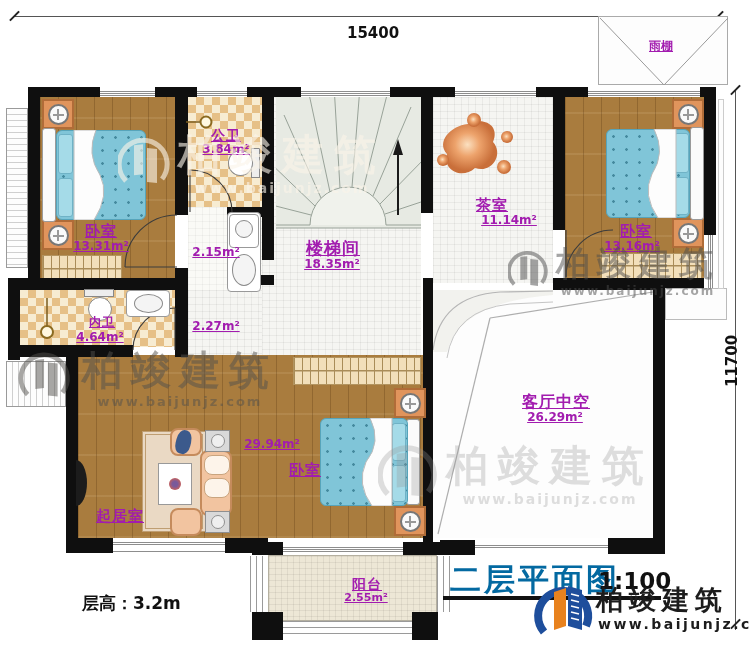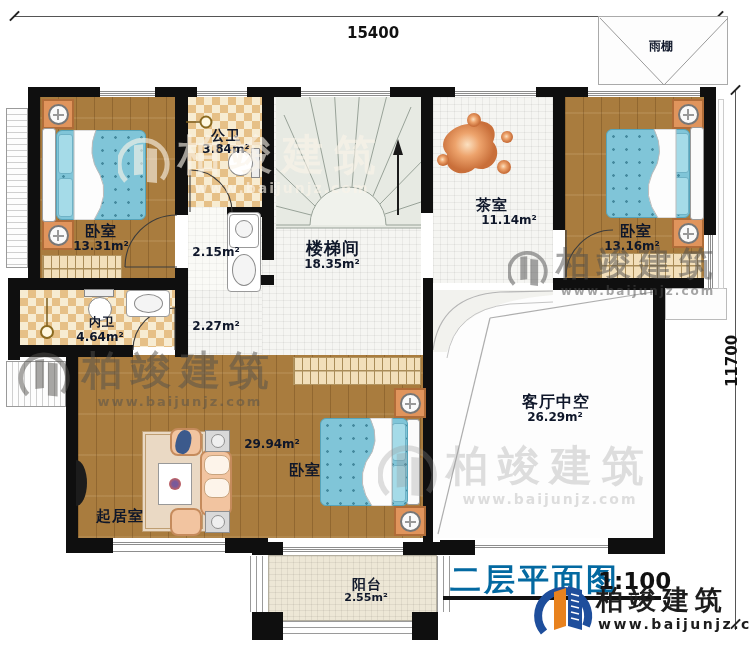--- a/index.html
+++ b/index.html
@@ -24,21 +24,21 @@
         background-size:7px 7px;}
   .pale{position:absolute;background-color:#fafaf6;
         background-image:linear-gradient(rgba(0,0,0,.035) 1px,transparent 1px),linear-gradient(90deg,rgba(0,0,0,.035) 1px,transparent 1px);
         background-size:7px 7px;}
   .balc{position:absolute;background-color:#ede7d6;
         background-image:linear-gradient(rgba(0,0,0,.06) 1px,transparent 1px),linear-gradient(90deg,rgba(0,0,0,.06) 1px,transparent 1px);
         background-size:6px 6px;border:1px solid #b5b0a0;box-sizing:border-box;}
   .ward{position:absolute;background-color:#f2dfba;border:1px solid #b3945f;box-sizing:border-box;
         background-image:linear-gradient(#a98c58 0 0),repeating-linear-gradient(90deg,#a98c58 0 1.5px,transparent 1.5px 8px);
         background-size:100% 1.5px,100% 100%;background-position:center center,0 0;background-repeat:no-repeat,repeat;}
-  .lbl{position:absolute;transform:translateX(-50%);font-weight:bold;color:#0f172a;white-space:nowrap;line-height:1;}
+  .lbl{position:absolute;transform:translateX(-50%);font-weight:bold;color:#a21caf;white-space:nowrap;line-height:1;text-decoration:underline;}
   .rname{font-size:15px;letter-spacing:1px;}
   .rarea{font-size:12px;}
   .ns{position:absolute;width:32px;height:30px;background:#e0945c;border:2px solid #b06c38;box-sizing:border-box;}
   .lamp{width:17px;height:17px;border-radius:50%;background:#fafafa;border:2px solid #777;margin:3px auto 0 auto;
         background-image:linear-gradient(#999 0 0),linear-gradient(#999 0 0);
         background-size:2px 11px,11px 2px;background-position:center,center;background-repeat:no-repeat;}
   .hb{position:absolute;background:#fbfbfb;border:1px solid #9a9a9a;border-radius:3px;box-sizing:border-box;}
   .pil{position:absolute;background:#a5dbe8;border:1px solid #6fb2c6;border-radius:3px;box-sizing:border-box;}
   .mat{position:absolute;background-color:#80c5d8;border:1px solid #57a4ba;border-radius:6px;box-sizing:border-box;
         background-image:radial-gradient(circle,rgba(20,90,112,.55) 1.2px,transparent 1.5px);background-size:13px 13px;}
@@ -358,20 +358,21 @@
           <rect x="16" y="14" width="9" height="30" transform="skewY(-6)"></rect>
           <rect x="29" y="12" width="10" height="34" transform="skewY(6)"></rect>
         </g>
       </svg>
     <div class="col">
         <div class="n" style="font-size:42px;letter-spacing:10px;">柏竣建筑</div>
     <div class="u" style="font-size:14px;">www.baijunjz.com</div>
       </div>
   </div>
 
+  <div class="abs" style="left:82px;top:592px;font-size:17px;font-weight:600;color:#111;">层高：3.2m</div>
 
   <div class="abs" style="left:450px;top:559px;font-size:31px;font-weight:bold;color:#0369a1;letter-spacing:3px;">二层平面图</div>
   <div class="abs" style="left:598px;top:568px;font-size:23px;font-weight:600;color:#111;">1:100</div>
   <div class="abs" style="left:443px;top:596px;width:218px;height:4px;background:#111;"></div>
 
   <div class="abs" style="left:534px;top:578px;width:210px;height:64px;">
     <svg width="60" height="62" viewBox="0 0 60 62" style="position:absolute;left:0;top:2px;">
       <path d="M10,52 A25,25 0 1 1 52,46" fill="none" stroke="#1e4e9c" stroke-width="8"></path>
       <polygon points="20,12 32,8 32,46 20,50" fill="#e8821e"></polygon>
       <polygon points="34,6 48,10 48,50 34,46" fill="#1e4e9c"></polygon>

